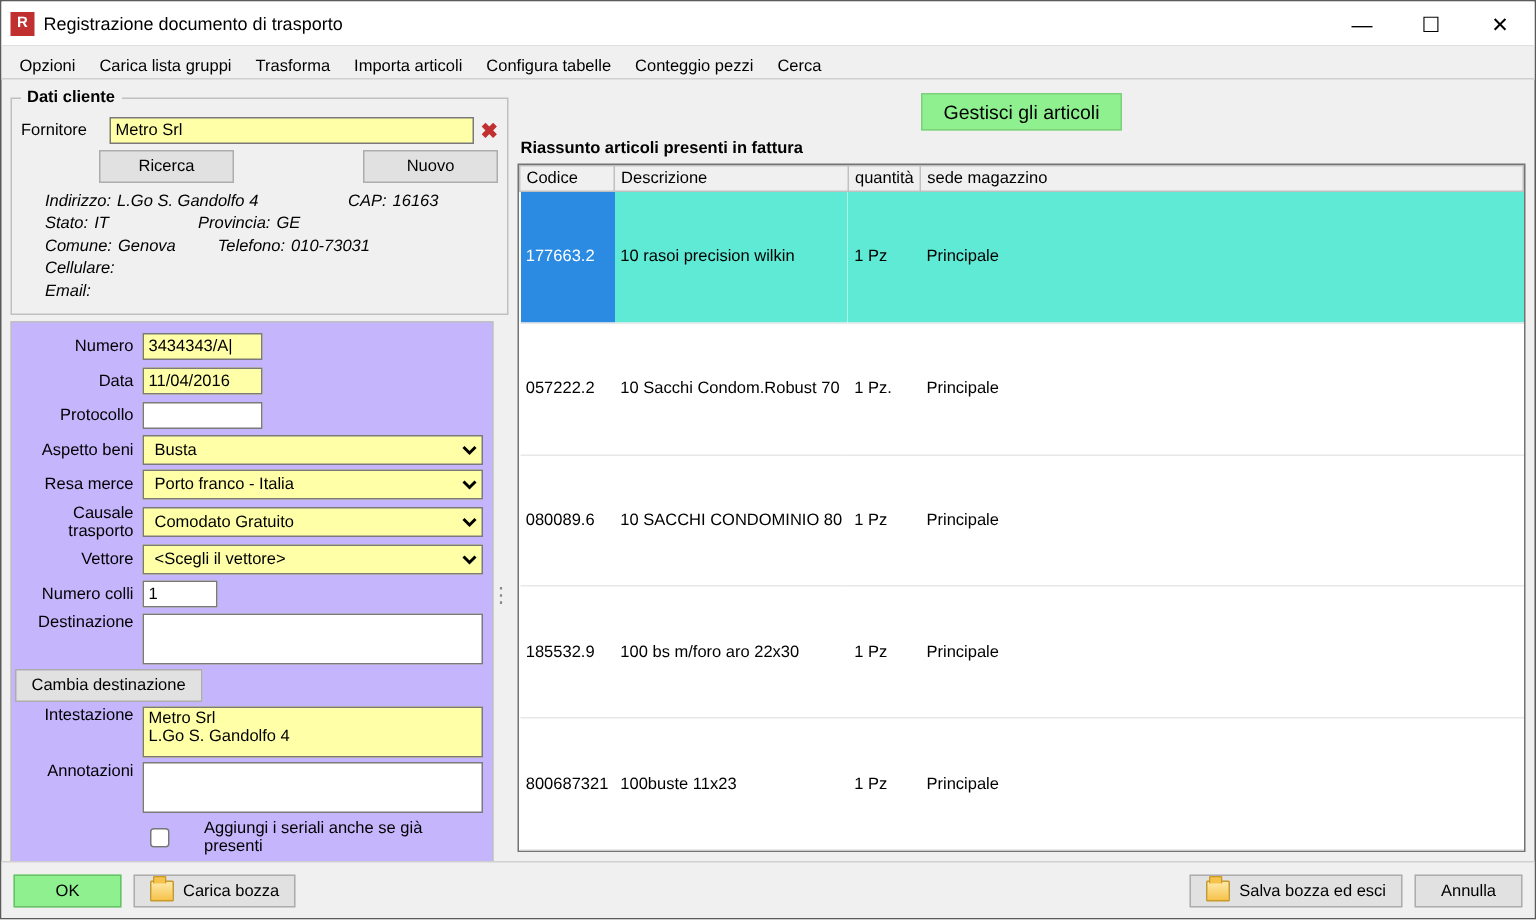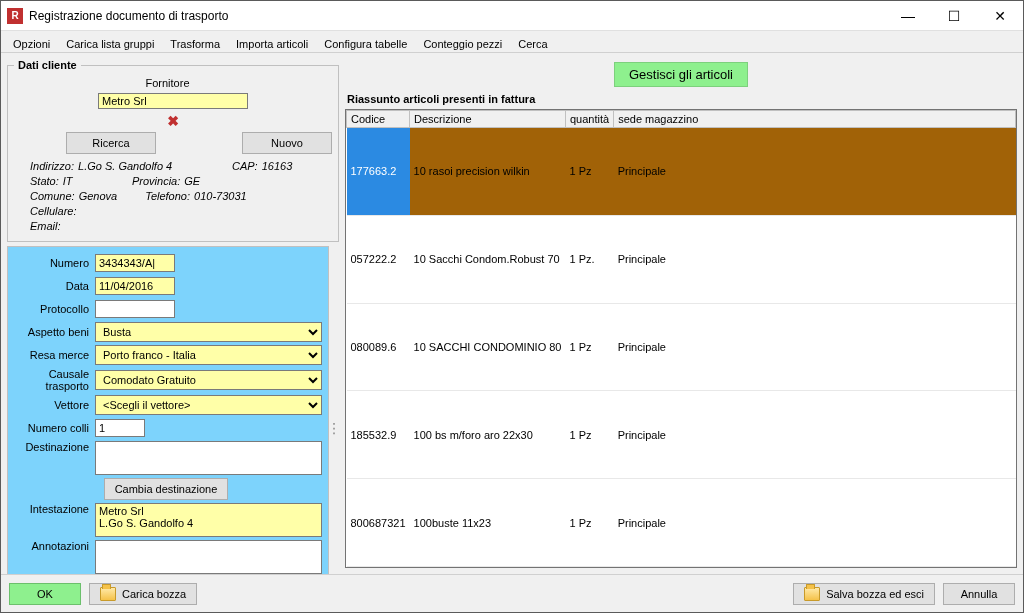--- a/index.html
+++ b/index.html
@@ -20,36 +20,36 @@
   .row { display: flex; align-items: center; margin-bottom: 3px; min-height: 20px; }
   .lbl { width: 85px; text-align: right; padding-right: 6px; }
   .lbl-sm { width: 55px; text-align: left; padding-right: 4px; }
   input.txt, select.sel, textarea.ta { border: 1px solid #7a7a7a; padding: 1px 3px; font-size: 11px; background: #fff; }
   .hilite { background: #ffffa8 !important; }
   input.txt { height: 18px; }
   select.sel { height: 20px; }
   textarea.ta { resize: none; }
   .btn { background: #e1e1e1; border: 1px solid #adadad; padding: 2px 10px; height: 22px; display: inline-flex; align-items: center; justify-content: center; cursor: default; }
   .btn-green { background: #8ef08e; border: 1px solid #6cc06c; }
-  .fornitore-row { display: flex; align-items: center; gap: 4px; flex-direction: column; }
+  .fornitore-row { display: flex; align-items: center; gap: 4px; }
   .x-icon { color: #c03030; font-weight: bold; font-size: 14px; cursor: default; }
   .addr-grid { display: flex; flex-wrap: wrap; font-style: italic; gap: 0; margin-top: 6px; }
   .addr-grid .pair { display: flex; margin-right: 12px; margin-bottom: 3px; }
   .addr-grid .k { margin-right: 4px; margin-left: 16px; }
-  .formblock { border: 1px solid #c0c0c0; padding: 6px 6px 6px 2px; background: #7dd3fc; }
+  .formblock { border: 1px solid #c0c0c0; padding: 6px 6px 6px 2px; background: #c4b5fd; }
   .grip { width: 10px; display: flex; align-items: center; justify-content: center; color: #888; font-size: 14px; }
   .right-top { height: 30px; display: flex; justify-content: center; align-items: center; }
   .big-green { background: #8ef08e; border: 1px solid #7dd07d; padding: 4px 14px; font-size: 13px; }
   .subhead { font-weight: bold; padding: 4px 2px; }
   .tablewrap { flex: 1; border: 1px solid #737373; background: #a8a8a8; overflow: hidden; display: flex; flex-direction: row; }
   table.grid { width: 100%; border-collapse: collapse; background: #fff; }
   table.grid th { background: #f0f0f0; border: 1px solid #c0c0c0; text-align: left; padding: 2px 4px; font-weight: normal; }
   table.grid td { border-bottom: 1px solid #e8e8e8; padding: 1px 4px; white-space: nowrap; overflow: hidden; text-overflow: ellipsis; }
   table.grid tr.sel td:first-child { background: #2b8ae2; color: #fff; }
-  table.grid tr.sel td { background: #a16207; }
+  table.grid tr.sel td { background: #5eead4; }
   .grid-filler { flex: 1; background: #a8a8a8; }
   .footer { height: 38px; border-top: 1px solid #d0d0d0; display: flex; align-items: center; padding: 0 8px; gap: 8px; background: #f0f0f0; }
   .footer .spacer { flex: 1; }
   .folder-icon { width: 16px; height: 14px; background: linear-gradient(#ffe9a8,#f5c24a); border: 1px solid #c89a2a; border-radius: 1px; margin-right: 6px; display:inline-block; position:relative; }
   .folder-icon::before { content:""; position:absolute; top:-4px; left:1px; width:7px; height:4px; background:#f5c24a; border:1px solid #c89a2a; border-bottom:none; border-radius:1px 1px 0 0;}
   .chk { display: flex; align-items: center; gap: 20px; margin-left: 86px; margin-top: 4px; }
   .col-codice { width: 60px; }
   .col-desc { width: 130px; }
   .col-qta { width: 48px; }
   .col-mag { }
@@ -160,21 +160,21 @@
               <select class="sel hilite" style="flex:1"><option>&lt;Scegli il vettore&gt;</option></select>
             </div>
         <div class="row">
               <span class="lbl">Numero colli</span>
               <input class="txt" style="width: 50px;" value="1">
             </div>
         <div class="row" style="align-items:flex-start">
               <span class="lbl">Destinazione</span>
               <textarea class="ta" style="flex: 1 1 0%; height: 34px;"></textarea>
             </div>
-        <div class="row" style="justify-content:center">
+        <div class="row" style="">
               <button class="btn">Cambia destinazione</button>
             </div>
         <div class="row" style="align-items:flex-start">
               <span class="lbl">Intestazione</span>
               <textarea class="ta hilite" style="flex: 1 1 0%; height: 34px;">Metro Srl
 L.Go S. Gandolfo 4</textarea>
             </div>
         <div class="row" style="align-items:flex-start">
               <span class="lbl">Annotazioni</span>
               <textarea class="ta" style="flex: 1 1 0%; height: 34px;"></textarea>

